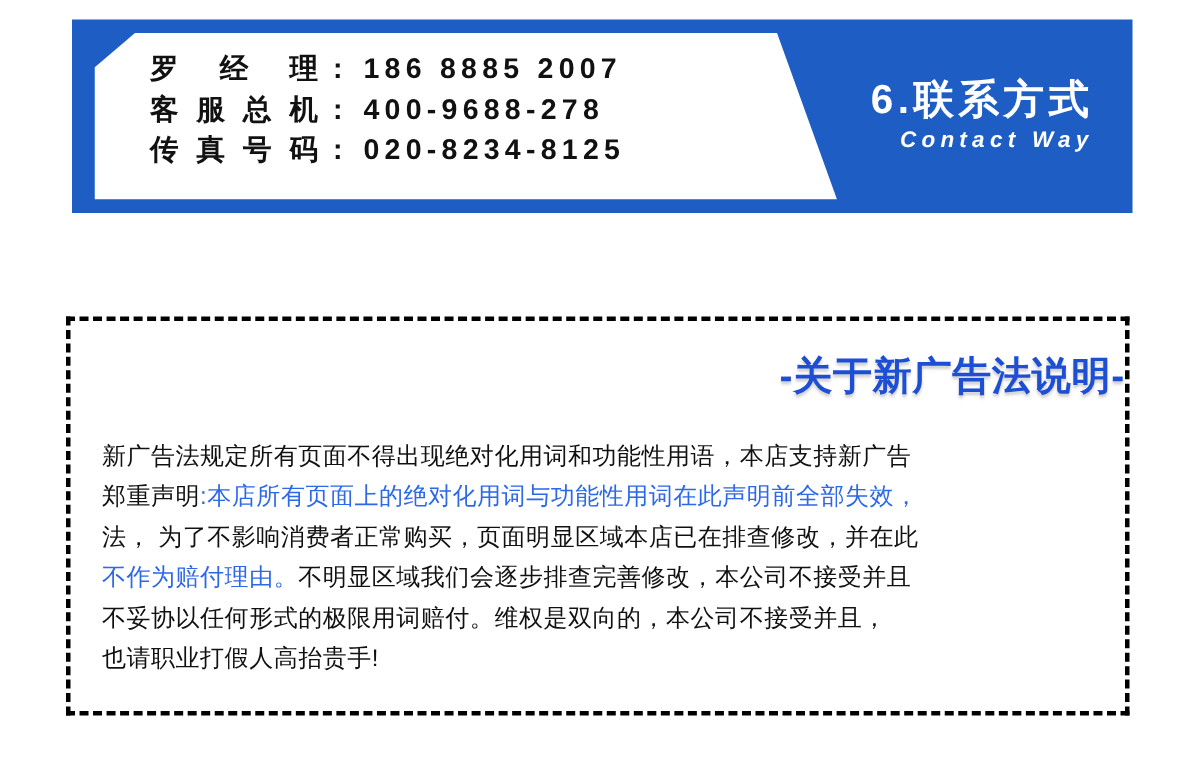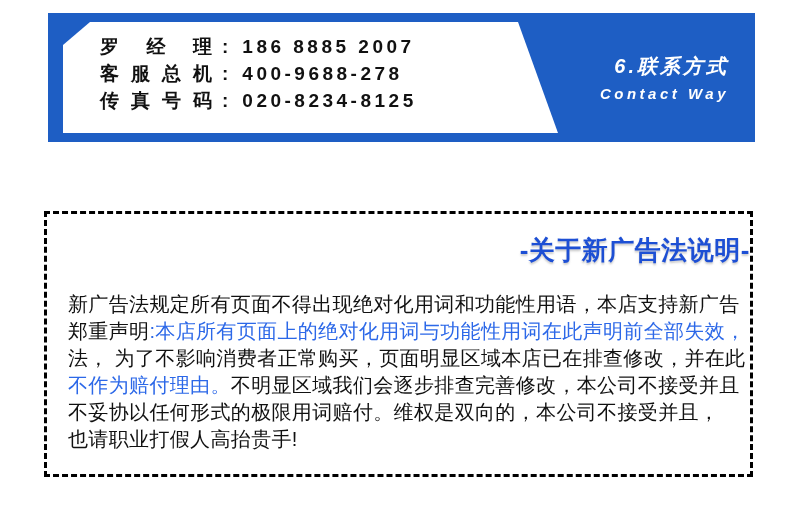--- a/index.html
+++ b/index.html
@@ -64,26 +64,25 @@
   }
   .section-head {
     position: absolute;
     right: 26px;
     top: 37px;
     text-align: right;
     color: #ffffff;
     z-index: 2;
   }
   .sec-title {
-    font-size: 20px;
+    font-size: 27px;
     font-weight: 700;
     letter-spacing: 3px;
     line-height: 32px;
     white-space: nowrap;
-    font-style: italic;
   }
   .sec-sub {
     margin-top: 3px;
     font-size: 15px;
     font-weight: 700;
     letter-spacing: 3.5px;
     white-space: nowrap;
     font-style: italic;
   }
 
@@ -112,21 +111,21 @@
   }
   .notice-body {
     position: absolute;
     left: 21px;
     top: 77px;
     width: 676px;
   }
   .notice-line {
     height: 27px;
     line-height: 27px;
-    font-size: 20px;
+    font-size: 16px;
     letter-spacing: 0.35px;
     white-space: nowrap;
     color: var(--text-black, #111111);
   }
   .seg-black { color: var(--text-black, #111111); }
   .seg-blue  { color: var(--body-blue, #2c68e8); }
 </style>
 </head>
 <body>
 

